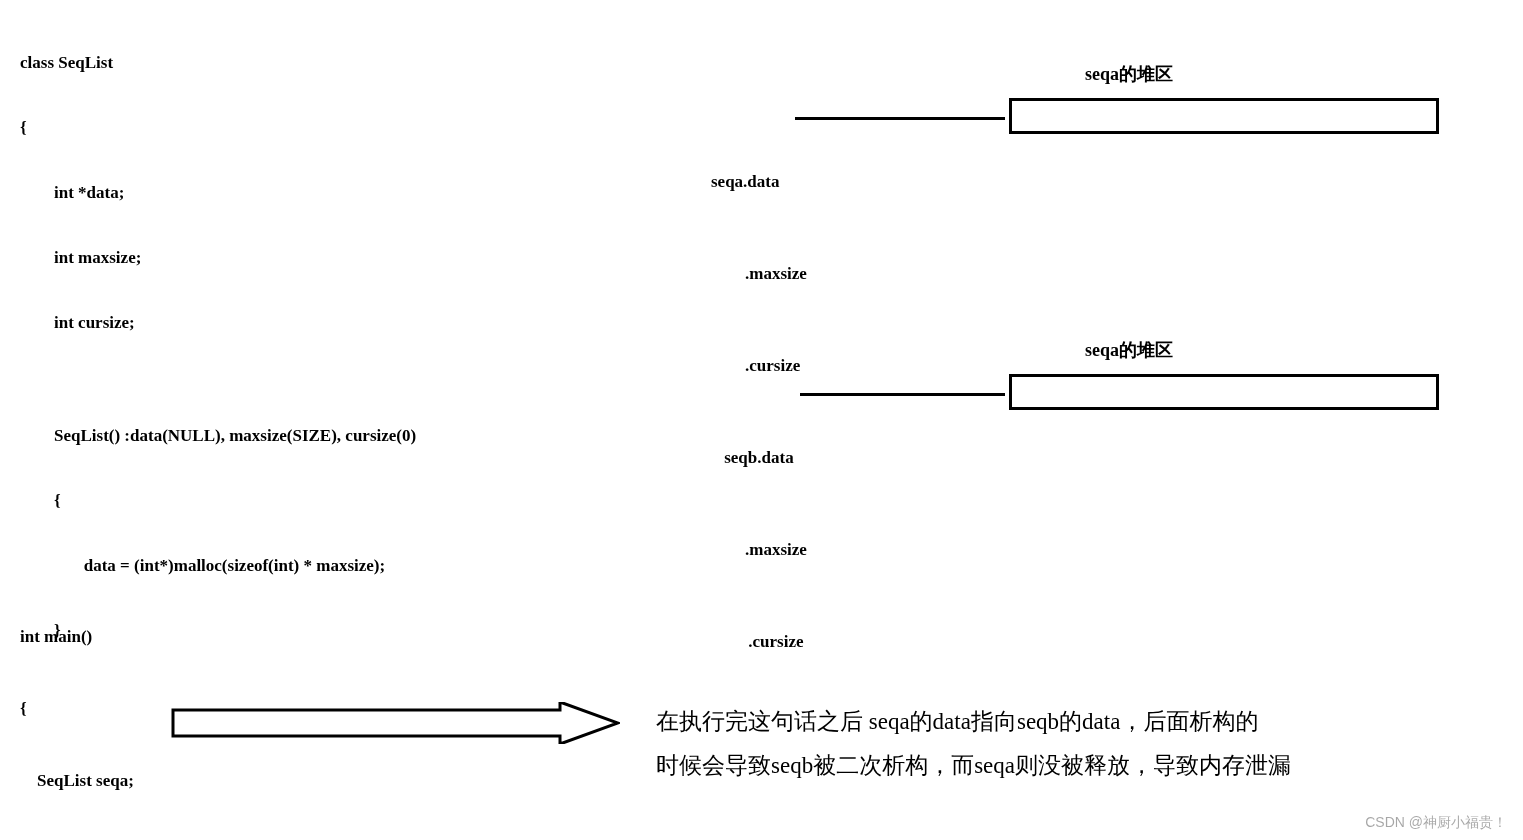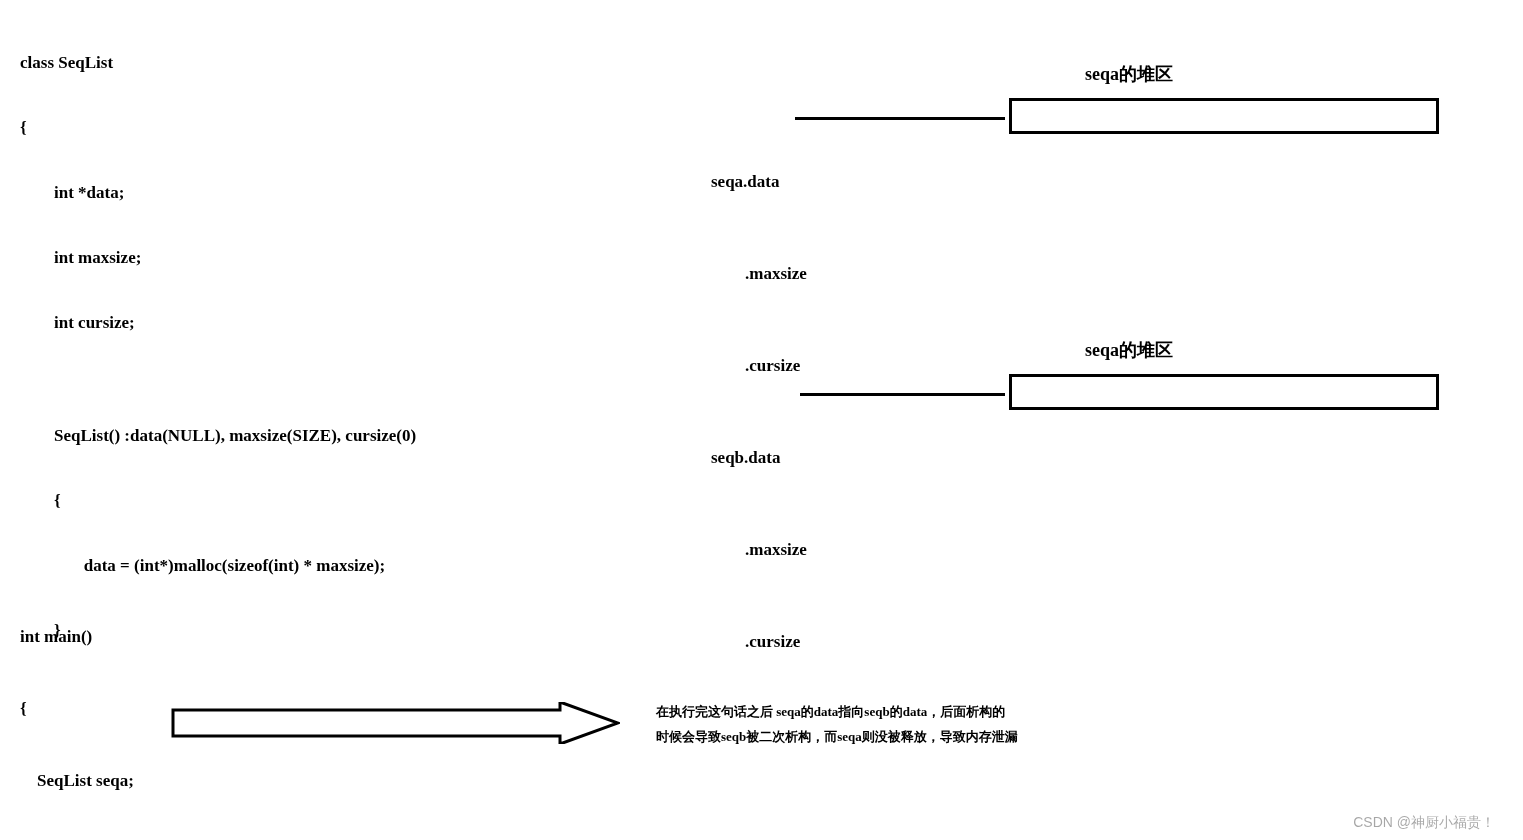--- a/index.html
+++ b/index.html
@@ -52,28 +52,28 @@
       border: 3px solid #000;
       background: #fff;
     }
     .connector {
       position: absolute;
       background: #000;
       height: 3px;
     }
     .explain-text {
       position: absolute;
-      font-weight: bold;
-      font-size: 13px;
+      font-weight: normal;
+      font-size: 23px;
       font-family: "SimSun", "Times New Roman", serif;
       line-height: 1.9;
     }
     .watermark {
       position: absolute;
-      right: 28px;
+      right: 16px;
       bottom: 8px;
       font-size: 14px;
       color: rgba(0,0,0,0.35);
       font-family: "Microsoft YaHei", sans-serif;
     }
     .big-arrow {
       position: absolute;
     }
   </style>
 </head>
@@ -110,21 +110,21 @@
 <div class="heap-title" style="left:1085px; top:62px;">seqa的堆区</div>
 <div class="struct-label" style="left:683px; top:106px;">
   <div>seqa.data</div>
   <div>        .maxsize</div>
   <div>        .cursize</div>
 </div>
 <div class="connector" style="left:795px; top:117px; width:210px;"></div>
 <div class="heap-box" style="left:1009px; top:98px; width:430px; height:36px;"></div>
 
 <div class="heap-title" style="left:1085px; top:338px;">seqa的堆区</div>
-<div class="struct-label" style="left:683px; top:382px;">
+<div class="struct-label" style="left:683px; top:382px;text-align:center;">
   <div>seqb.data</div>
   <div>        .maxsize</div>
   <div>        .cursize</div>
 </div>
 <div class="connector" style="left:800px; top:393px; width:205px;"></div>
 <div class="heap-box" style="left:1009px; top:374px; width:430px; height:36px;"></div>
 
 <svg class="big-arrow" style="left:170px; top:702px;" width="450" height="42">
   <polygon points="3,8 3,34 390,34 390,42 448,21 390,0 390,8" fill="#ffffff" stroke="#000000" stroke-width="3"></polygon>
 </svg>

